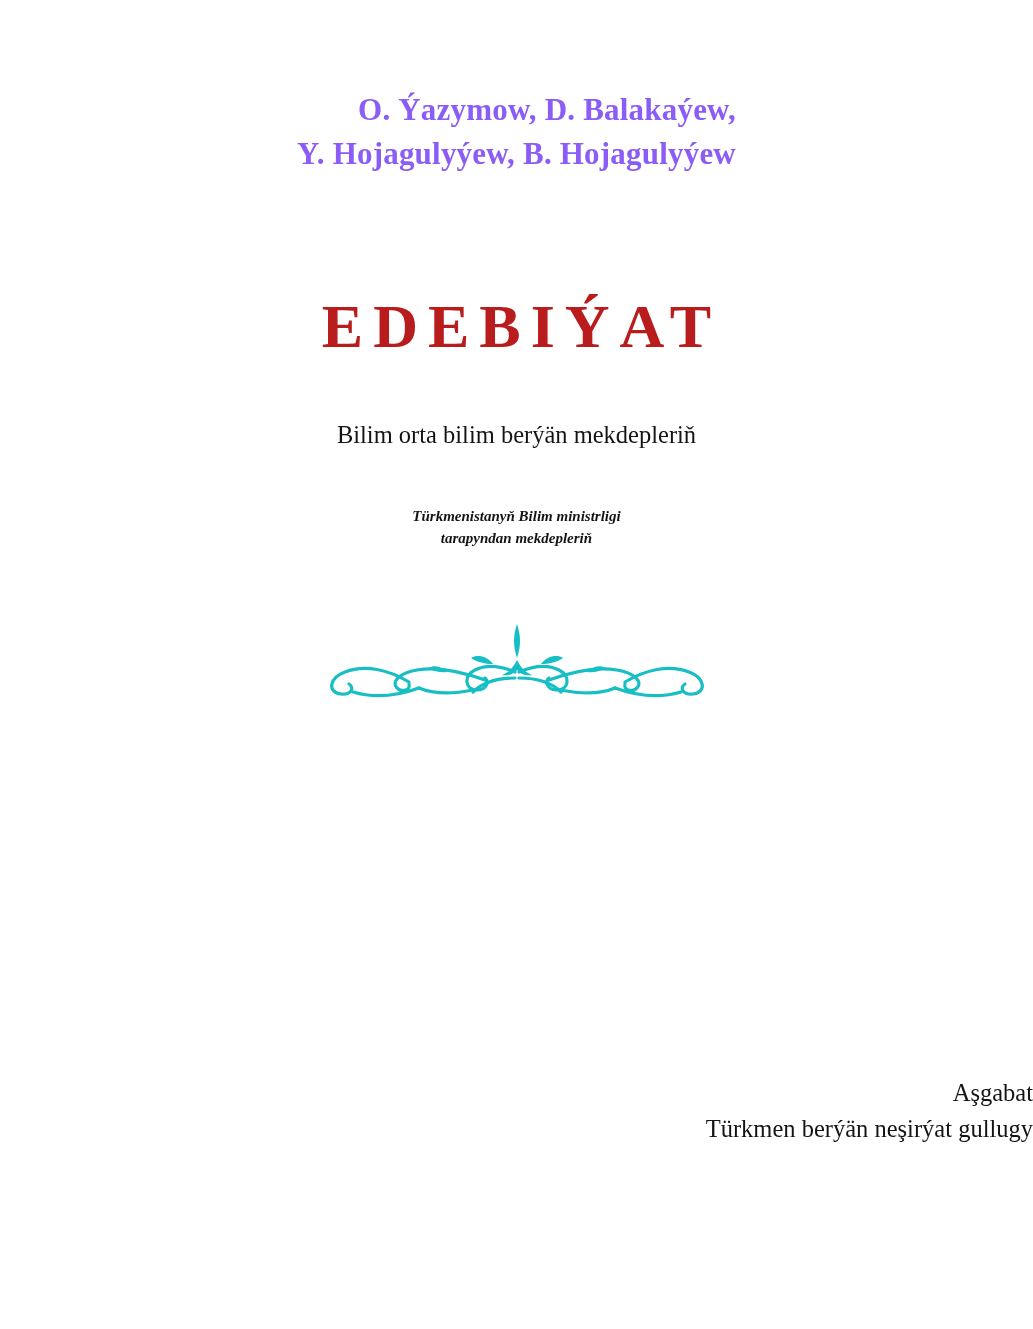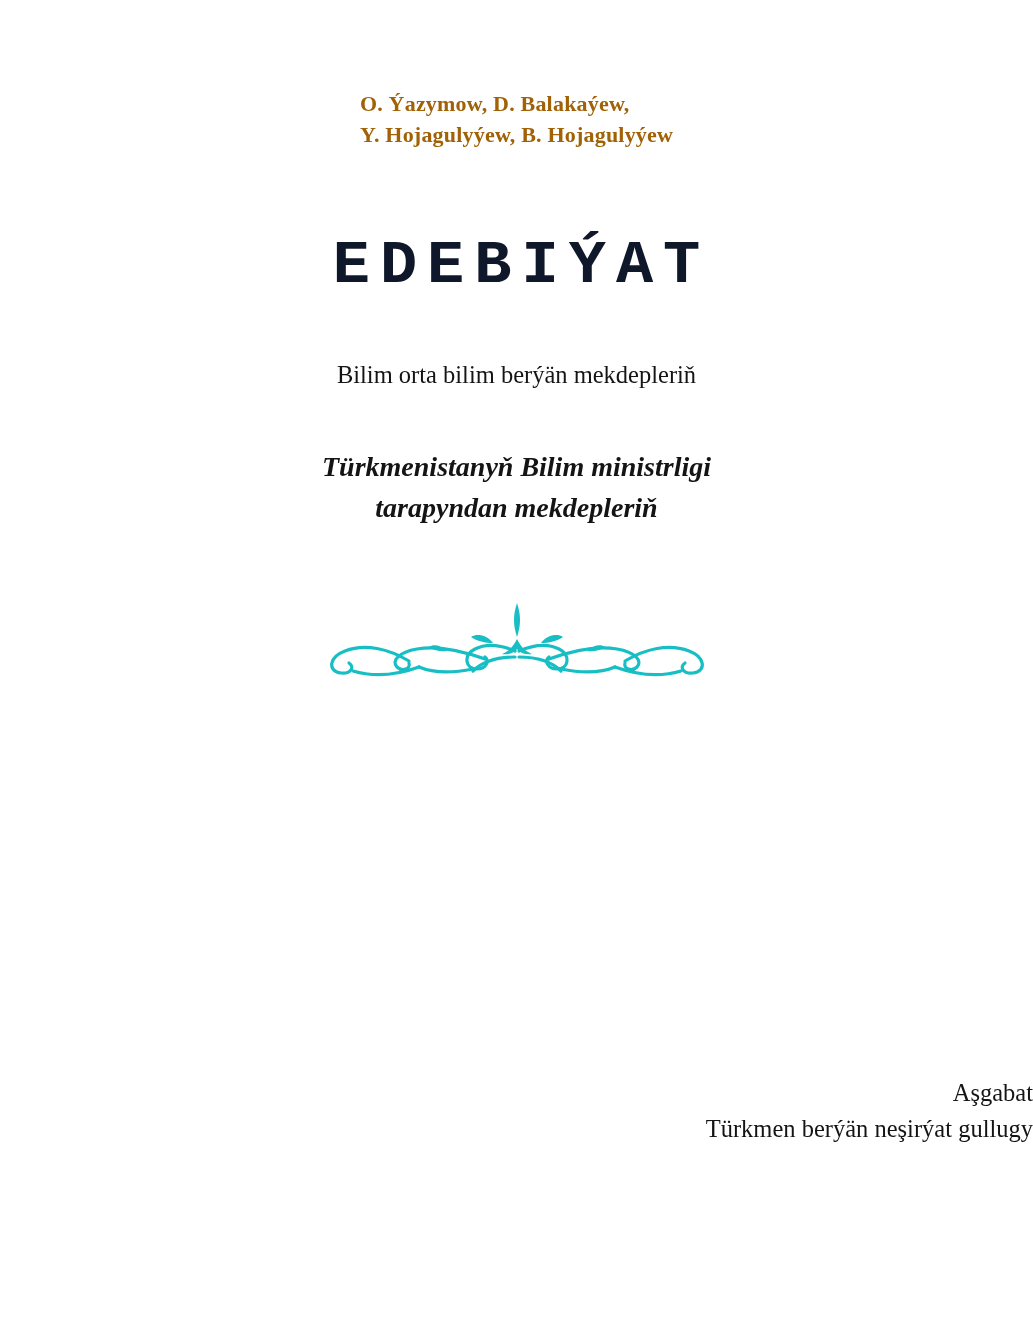--- a/index.html
+++ b/index.html
@@ -20,61 +20,61 @@
     height: 1329px;
     box-sizing: border-box;
     display: flex;
     flex-direction: column;
     align-items: center;
   }
 
   
   .authors {
     margin-top: 88px;
-    text-align: left;
+    text-align: right;
     font-family: "Liberation Serif", serif;
     font-weight: bold;
-    font-size: 22px;
+    font-size: 31px;
     line-height: 1.42;
     letter-spacing: 0.2px;
-    color: #a16207;
+    color: #8b5cf6;
   }
   .authors .line {
     white-space: nowrap;
   }
 
   
   .title {
-    margin-top: 85px;
+    margin-top: 119px;
     text-align: center;
-    font-family: Liberation Mono, monospace;
+    font-family: Liberation Serif, serif;
     font-weight: bold;
     font-size: 62px;
     letter-spacing: 10px;
-    color: #0f172a;
+    color: #b91c1c;
     text-indent: 10px;
     line-height: 1;
   }
 
   
   .subtitle {
     margin-top: 60px;
     text-align: center;
     font-size: 24.5px;
     line-height: 1.48;
     color: #141414;
   }
 
   
   .endorsement {
     margin-top: 52px;
     text-align: center;
     font-style: italic;
     font-weight: bold;
-    font-size: 28px;
+    font-size: 15px;
     line-height: 1.48;
     color: #141414;
   }
 
   
   .ornament {
     margin-top: 52px;
     width: 460px;
     height: 105px;
     display: flex;

